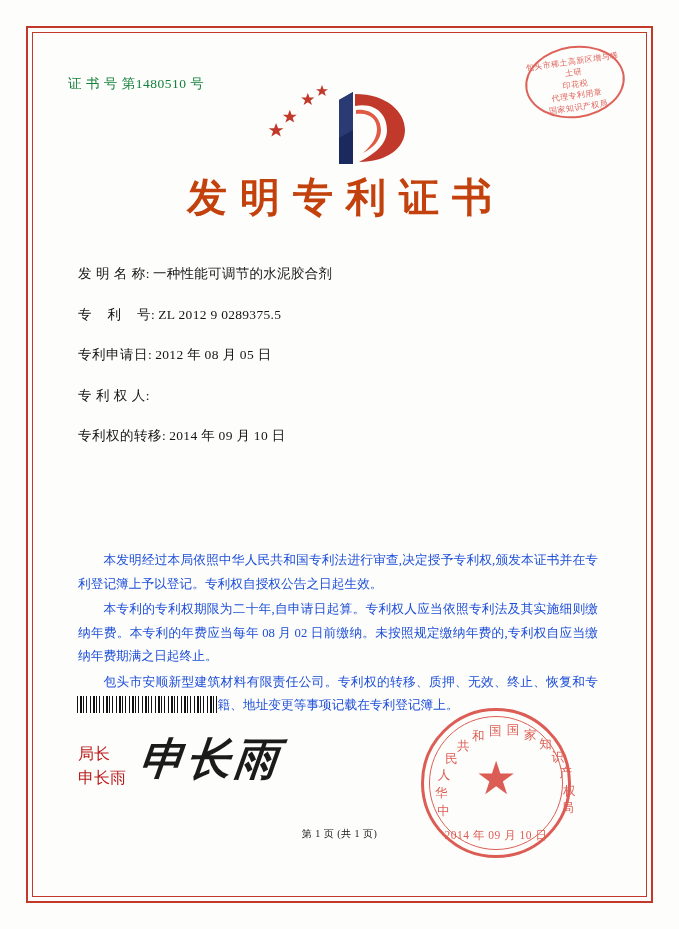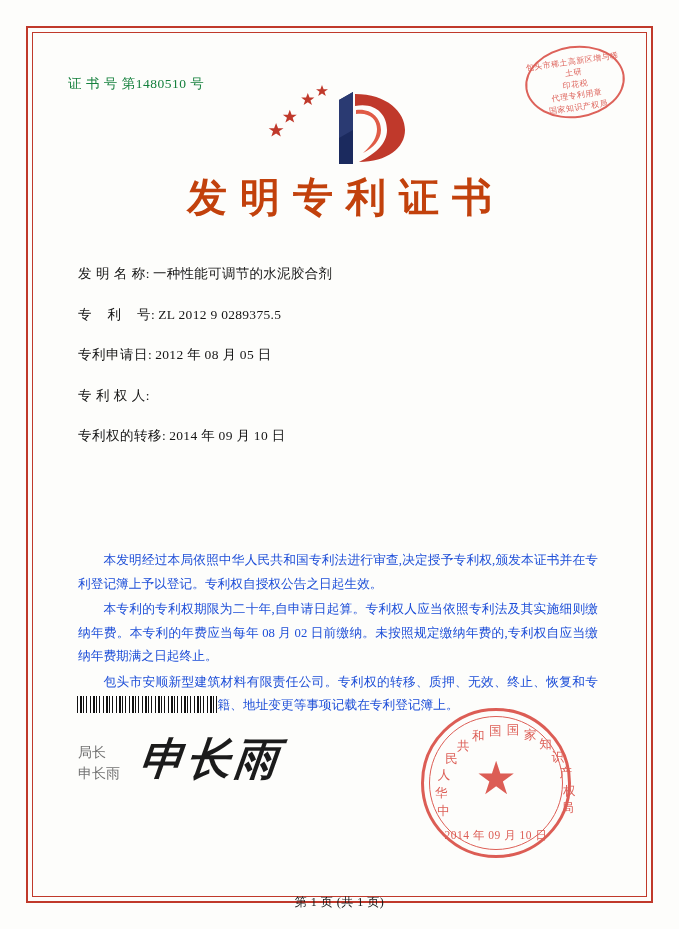--- a/index.html
+++ b/index.html
@@ -164,23 +164,23 @@
       #111 6px, #111 7px, #fff 7px, #fff 9px,
       #111 9px, #111 10px, #fff 10px, #fff 13px
     );
   }
 
   
   .sig-block {
     position: absolute;
     left: 46px;
     top: 710px;
-    font-size: 14px;
+    font-size: 16px;
     line-height: 1.5;
-    color: #737373;
+    color: #b91c1c;
   }
   .signature-script {
     position: absolute;
     left: 108px;
     top: 698px;
     font-family: "DejaVu Serif", serif;
     font-size: 44px;
     font-style: italic;
     font-weight: bold;
     color: #1b1b1b;
@@ -250,23 +250,23 @@
     color: #d8483f;
     white-space: nowrap;
     letter-spacing: 0.5px;
   }
 
   
   .footer {
     position: absolute;
     left: 0;
     right: 0;
-    top: 862px;
-    text-align: center;
-    font-size: 12px;
+    top: 795px;
+    text-align: center;
+    font-size: 10px;
     color: #181818;
     letter-spacing: 0.5px;
   }
 </style>
 </head>
 <body>
 
 <div class="page">
 
   <div class="border-outer"></div>

